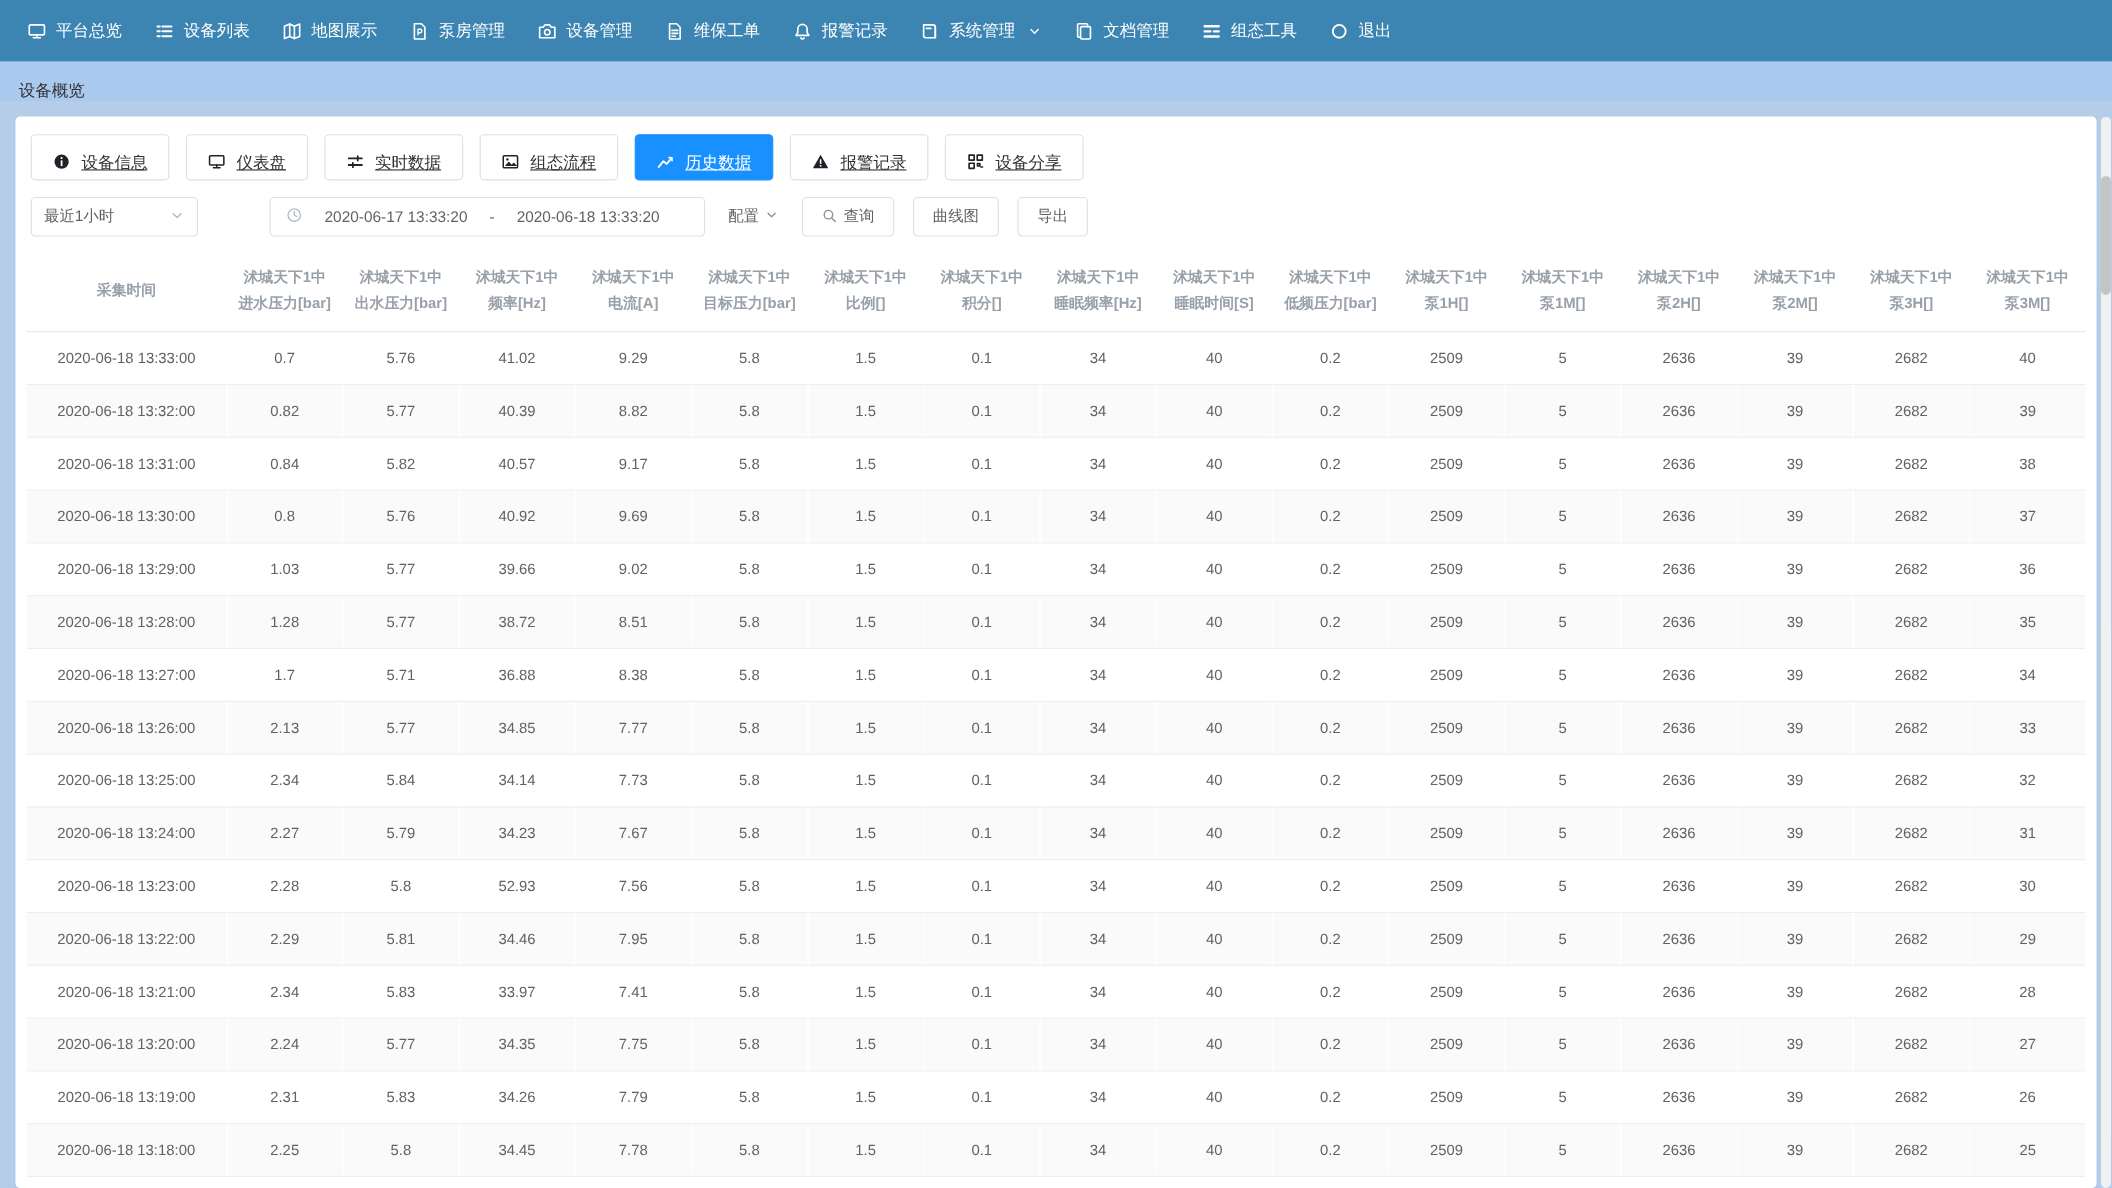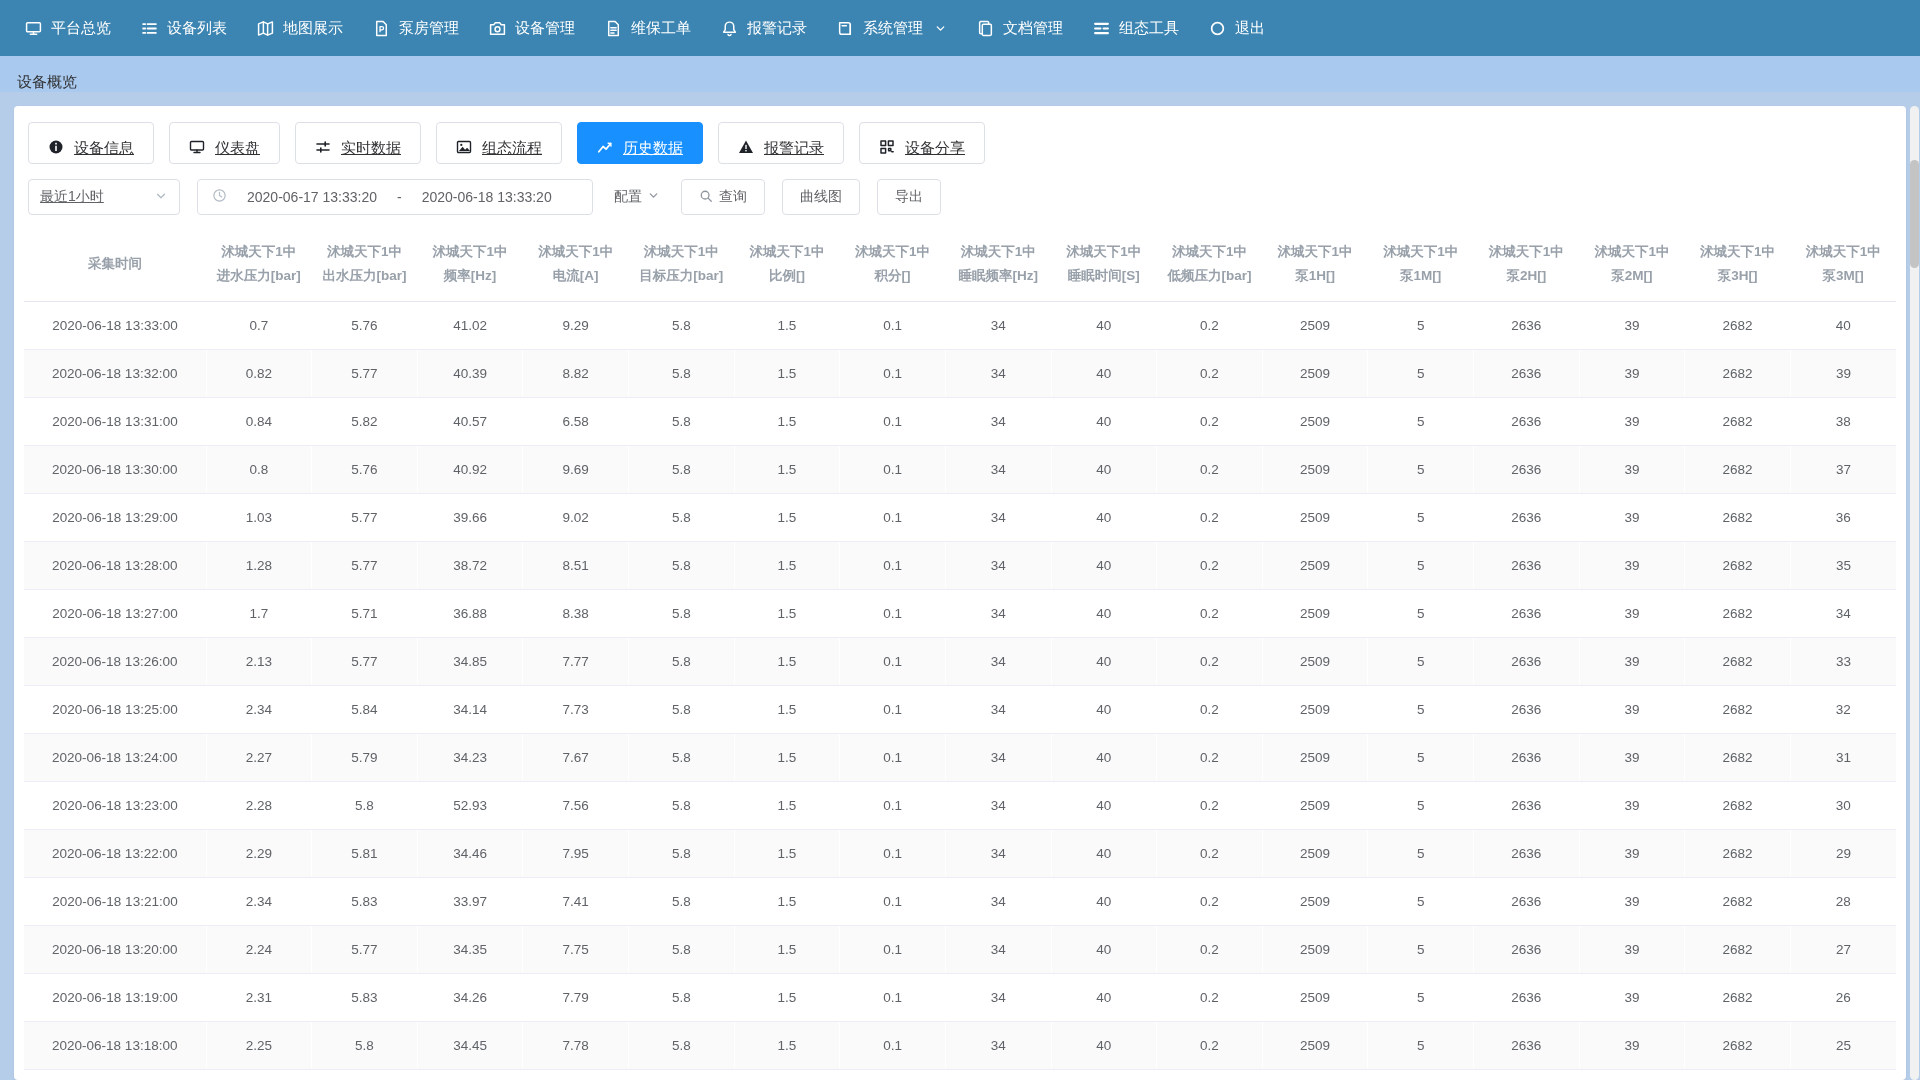--- a/index.html
+++ b/index.html
@@ -28,25 +28,25 @@
   .tab { display:flex; gap:10px; height:42px; padding:16px 19px;
          border:1px solid #dcdfe6; border-radius:4px; background:#fff;
          font-size:15px; color:#303133; cursor:pointer; white-space:nowrap;text-decoration:underline; }
   .tab svg { width:16px; height:16px; color:#1f2329; }
   .tab.active { background:#1890ff; border-color:#1890ff; color:#fff; }
   .tab.active svg { color:#fff; }
   
   .toolbar { display:flex; align-items:center; gap:17px; margin-top:15px; padding:0 4px; }
   .select { width:152px; height:36px; border:1px solid #dcdfe6; border-radius:4px;
             background:#fff; display:flex; align-items:center; justify-content:space-between;
-            padding:0 11px; font-size:14px; color:#606266; cursor:pointer;text-decoration:underline; }
+            padding:0 11px; font-size:14px; color:#606266; cursor:pointer; }
   .select svg { width:14px; height:14px; color:#b4bcc6; }
   .daterange { width:396px; height:36px; border:1px solid #dcdfe6; border-radius:4px;
                background:#fff; display:flex; align-items:center; gap:20px;
-               padding:0 14px; font-size:14px; color:#606266; }
+               padding:0 14px; font-size:14px; color:#606266;margin-left:48px; }
   .daterange svg { width:15px; height:15px; color:#b4bcc6; flex:none; }
   .daterange .dval { cursor:text; }
   .config { display:flex; align-items:center; gap:5px; font-size:14px; color:#606266;
             cursor:pointer; padding:0 4px;text-align:center; }
   .config svg { width:13px; height:13px; color:#8f959e; }
   .btn { height:36px; border:1px solid #dcdfe6; border-radius:4px; background:#fff;
          display:flex; align-items:center; gap:6px; padding:0 17px;
          font-size:14px; color:#606266; cursor:pointer; white-space:nowrap;text-align:center; }
   .btn svg { width:14px; height:14px; color:#8f959e; }
   
@@ -383,21 +383,21 @@
             <td>2636</td>
             <td>39</td>
             <td>2682</td>
             <td>39</td>
           </tr>
           <tr>
             <td>2020-06-18 13:31:00</td>
             <td>0.84</td>
             <td>5.82</td>
             <td>40.57</td>
-            <td>6.58</td>
+            <td>9.17</td>
             <td>5.8</td>
             <td>1.5</td>
             <td>0.1</td>
             <td>34</td>
             <td>40</td>
             <td>0.2</td>
             <td>2509</td>
             <td>5</td>
             <td>2636</td>
             <td>39</td>

